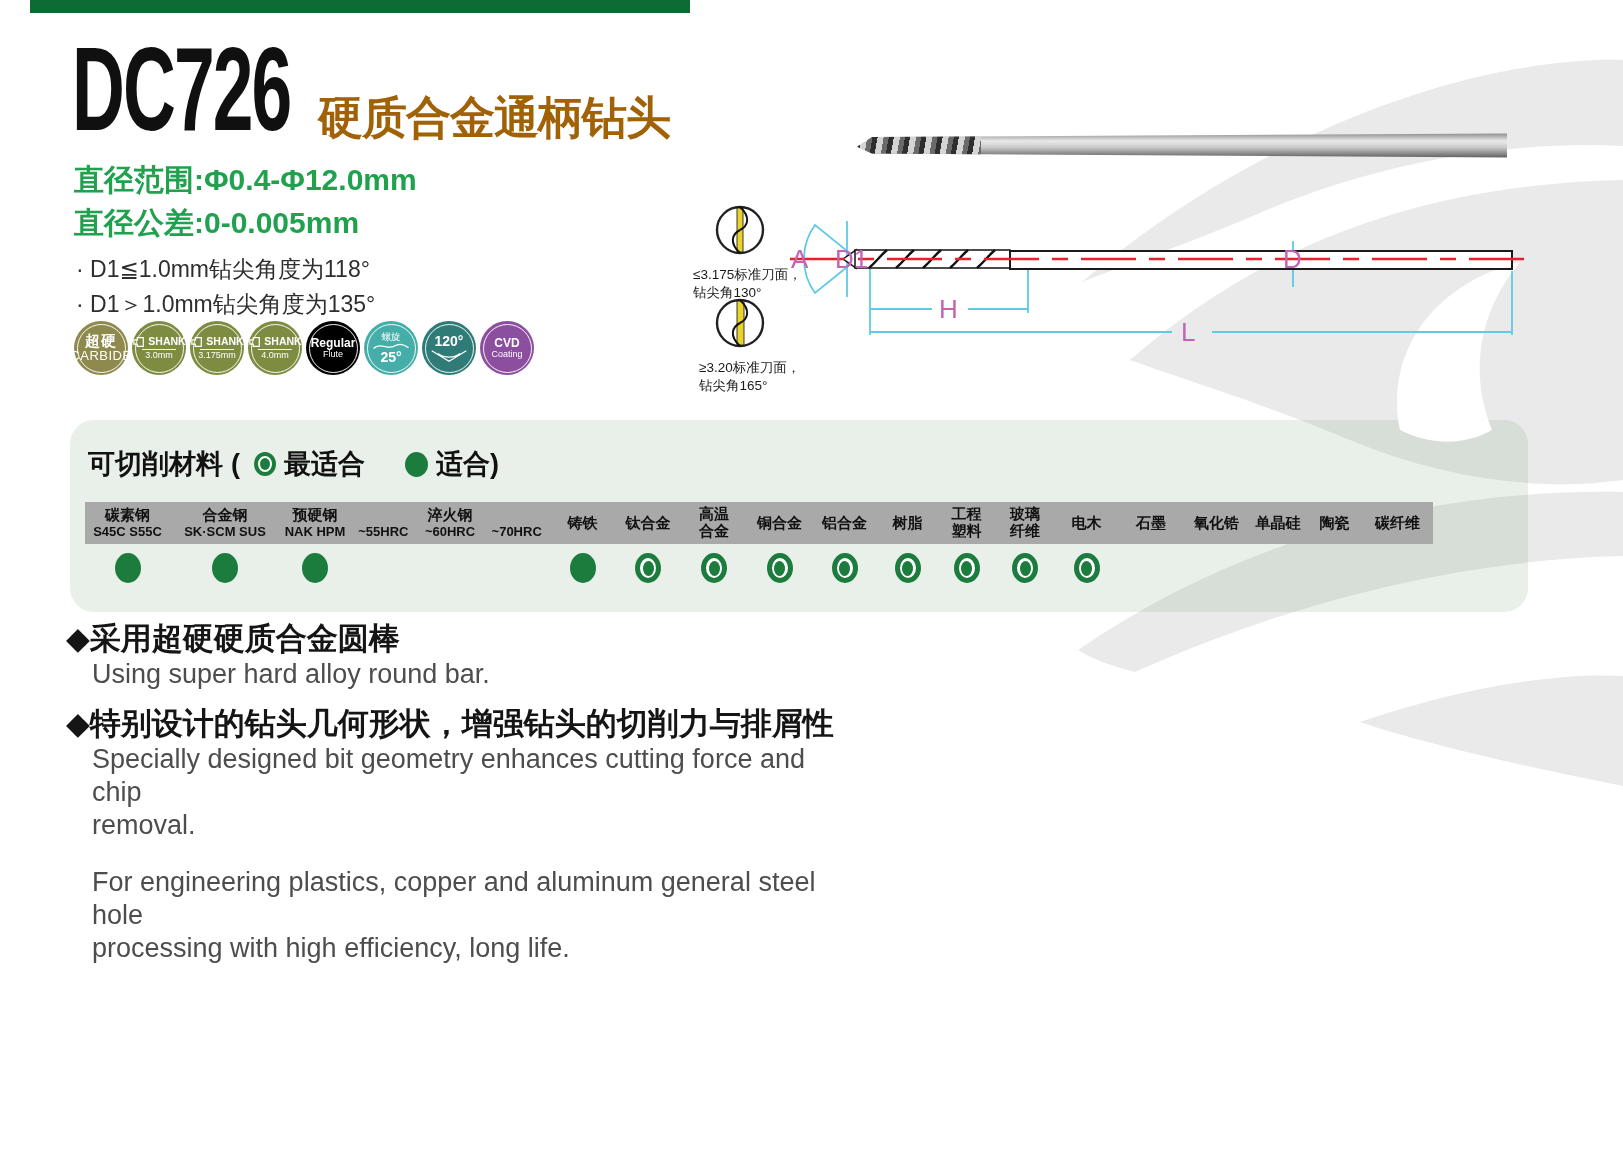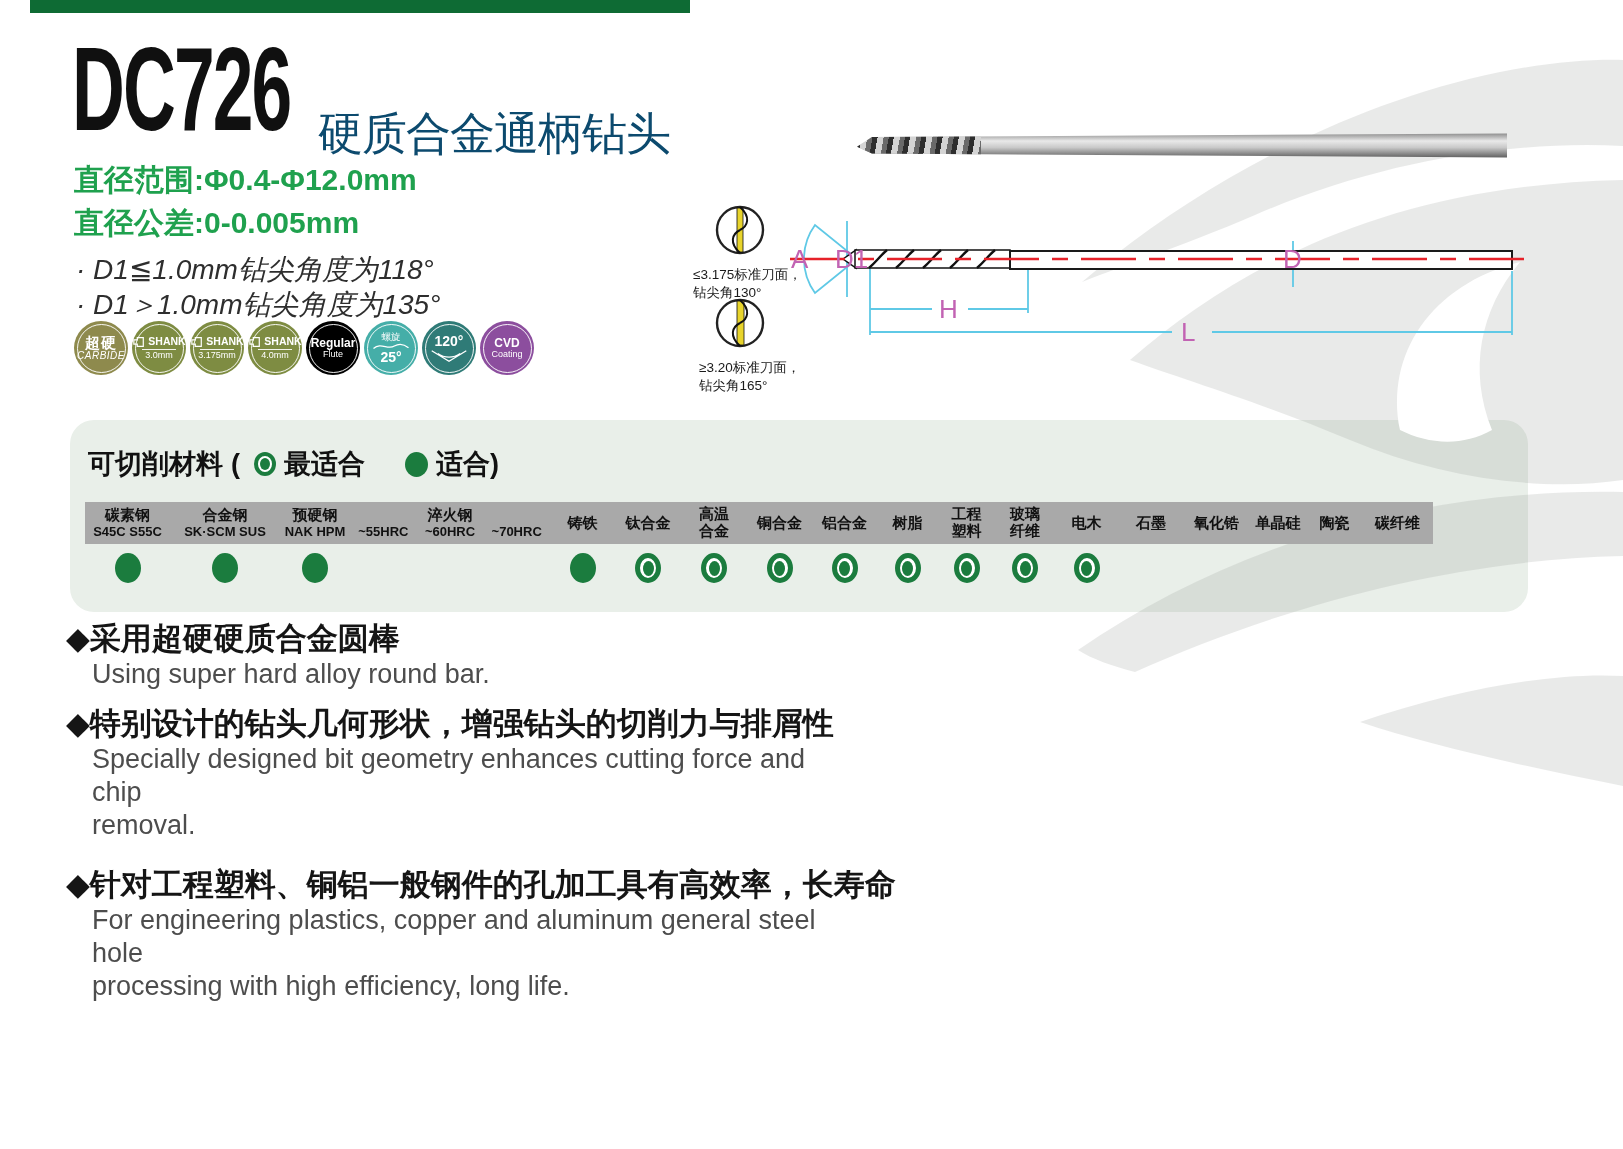--- a/index.html
+++ b/index.html
@@ -4,34 +4,34 @@
 <style>
   html,body{margin:0;padding:0;background:#fff;}
   #canvas{position:relative;width:1623px;height:1149px;background:#fff;overflow:hidden;
           font-family:"Liberation Sans","DejaVu Sans",sans-serif;color:#111;padding-left:47px;}
   .ct{position:absolute;z-index:2;}
   
   #topbar{left:30px;top:0;width:660px;height:13px;background:#0E6B34;}
   
   #model{left:72px;top:30px;font-size:118px;font-weight:bold;line-height:1;letter-spacing:-3px;
          transform:scaleX(.62);transform-origin:left top;color:#101010;}
-  #pname{left:318px;top:104px;font-size:45px;font-weight:normal;letter-spacing:-1px;color:#0c4a6e;}
+  #pname{left:318px;top:88px;font-size:45px;font-weight:bold;letter-spacing:-1px;color:#a16207;}
   
   #specs{left:74px;top:158px;font-size:30px;font-weight:bold;line-height:43px;color:#1FA14E;}
   
-  #notes{left:76px;top:252px;font-size:28px;line-height:35px;color:#2e2e2e;font-style:italic;}
+  #notes{left:76px;top:252px;font-size:23px;line-height:35px;color:#2e2e2e;}
   
   #badges{left:74px;top:321px;display:flex;gap:4px;}
   .badge{position:relative;width:54px;height:54px;border-radius:50%;flex:0 0 auto;}
   .badge-inner{position:absolute;inset:2.5px;border:1.5px solid rgba(255,255,255,.93);border-radius:50%;
     display:flex;flex-direction:column;align-items:center;justify-content:center;color:#fff;text-align:center;line-height:1.05;}
   .b-main{font-weight:bold;font-size:12px;white-space:nowrap;}
   .b-sub{font-size:9px;white-space:nowrap;}
   .badge.carbide .b-main{font-size:15px;letter-spacing:1px;}
-  .badge.carbide .b-sub{font-size:10px;letter-spacing:.5px;font-style:italic;}
+  .badge.carbide .b-sub{font-size:13px;letter-spacing:.5px;}
   .b-row{display:flex;align-items:center;gap:2px;}
   .b-row .b-main{font-size:10.5px;}
   .sep{width:72%;border-top:1px solid rgba(255,255,255,.9);margin:1px 0;}
   .b-top{font-size:9.5px;}
   .b-big{font-weight:bold;font-size:14px;line-height:1;}
   .wave{width:38px;height:10px;margin:-1px 0;}
   .ang{width:38px;height:14px;margin-top:1px;}
   .shankicon{width:14px;height:12px;}
   
   #photo{left:857px;top:133px;width:650px;height:25px;
@@ -356,19 +356,18 @@
       <div class="feat">
         <div class="zh">◆采用超硬硬质合金圆棒</div>
         <div class="en">Using super hard alloy round bar.</div>
       </div>
       <div class="feat">
         <div class="zh">◆特别设计的钻头几何形状，增强钻头的切削力与排屑性</div>
         <div class="en">Specially designed bit geometry enhances cutting force and chip</div>
         <div class="en">removal.</div>
       </div>
       <div class="feat">
-        <div class="zh">◆针对工程塑料、铜铝一般钢件的孔加工具有高效率，长寿命</div>
         <div class="en">For engineering plastics, copper and aluminum general steel hole</div>
         <div class="en">processing with high efficiency, long life.</div>
       </div>
     </div>
 
 </div>
 
 </body></html>

